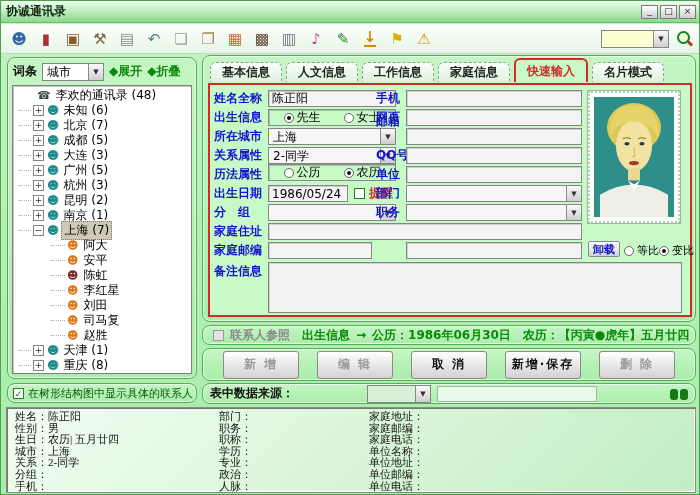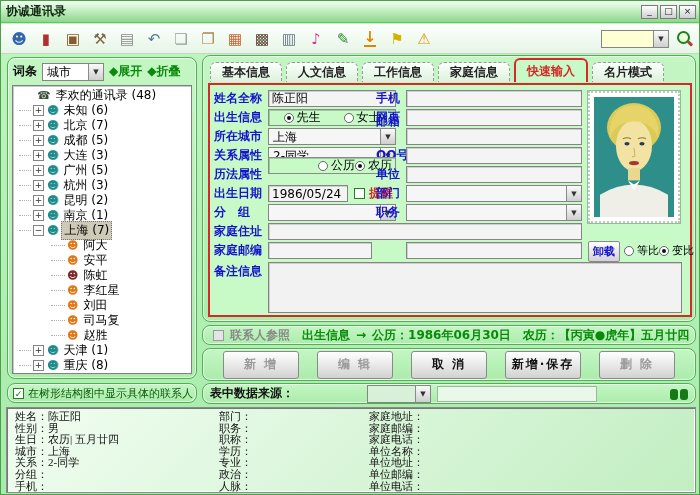--- a/index.html
+++ b/index.html
@@ -81,21 +81,21 @@
   .fcombo{position:absolute;height:17px;}
   .rbox{position:absolute;height:17px;background:#c8fac8;border:1px solid #8a8a8a;
     box-shadow:inset 1px 1px 0 #9ccc9c;display:flex;align-items:center;justify-content:space-around;padding:0 3px;}
   .ritem{display:flex;align-items:center;gap:3px;font-size:12px;color:#000;white-space:nowrap;}
   .radio{width:10px;height:10px;border-radius:50%;border:1px solid #666;background:#fff;position:relative;flex:none;}
   .radio.on::after{content:"";position:absolute;left:2px;top:2px;width:4px;height:4px;border-radius:50%;background:#111;}
   .remind{color:#d42a2a;font-weight:bold;font-size:12px;line-height:17px;position:absolute;}
   .stamp{position:absolute;left:378px;top:6px;width:92px;height:132px;background:#fff;
     border:2px dotted #b8ccb8;box-shadow:0 0 0 1px #9ab89a;padding:4px;}
   .stamp svg{display:block;width:100%;height:100%;}
-  .smallbtn{position:absolute;height:21px;background:linear-gradient(#ffffff,#d2d2d2);
+  .smallbtn{position:absolute;height:16px;background:linear-gradient(#ffffff,#d2d2d2);
     border:1px solid #8a8a8a;border-radius:2px;font-size:11px;font-weight:bold;color:#1414cc;
     display:flex;align-items:center;justify-content:center;text-align:right;}
   .notes{resize:none;position:absolute;background:#f2f2f2;border:1px solid #858585;
     box-shadow:inset 1px 1px 0 #cfcfcf;font-size:12px;font-family:"DejaVu Sans","Liberation Sans",sans-serif;}
   
   .birth-bar{left:201px;top:324px;width:494px;height:20px;display:flex;align-items:center;
     gap:6px;padding:0 10px;}
   .graytxt{font-size:12px;font-weight:bold;color:#8a8a8a;white-space:nowrap;}
   .greentxt{font-size:12px;font-weight:bold;color:#0a8a0a;white-space:nowrap;}
   .bspace{flex:1;}
@@ -359,21 +359,21 @@
 
       <span class="flabel" style="left:4px;top:62px;">关系属性</span>
       <div class="combo fcombo" style="left:58px;top:62px;width:128px;">
         <span class="cval">2-同学</span>
         <span class="arrow">▼</span>
       </div>
       <span class="flabel" style="left:166px;top:62px;">QQ号</span>
       <input class="fin" style="left: 196px; top: 62px; width: 176px;" value="">
 
       <span class="flabel" style="left:4px;top:81px;">历法属性</span>
-      <div class="rbox" style="left:58px;top:72px;width:128px;justify-content:flex-end;">
+      <div class="rbox" style="left:58px;top:79px;width:128px;">
         <span class="ritem">
             <span class="radio"></span>
             <span>公历</span>
           </span>
         <span class="ritem">
             <span class="radio on"></span>
             <span>农历</span>
           </span>
       </div>
       <span class="flabel" style="left:166px;top:81px;">单位</span>

